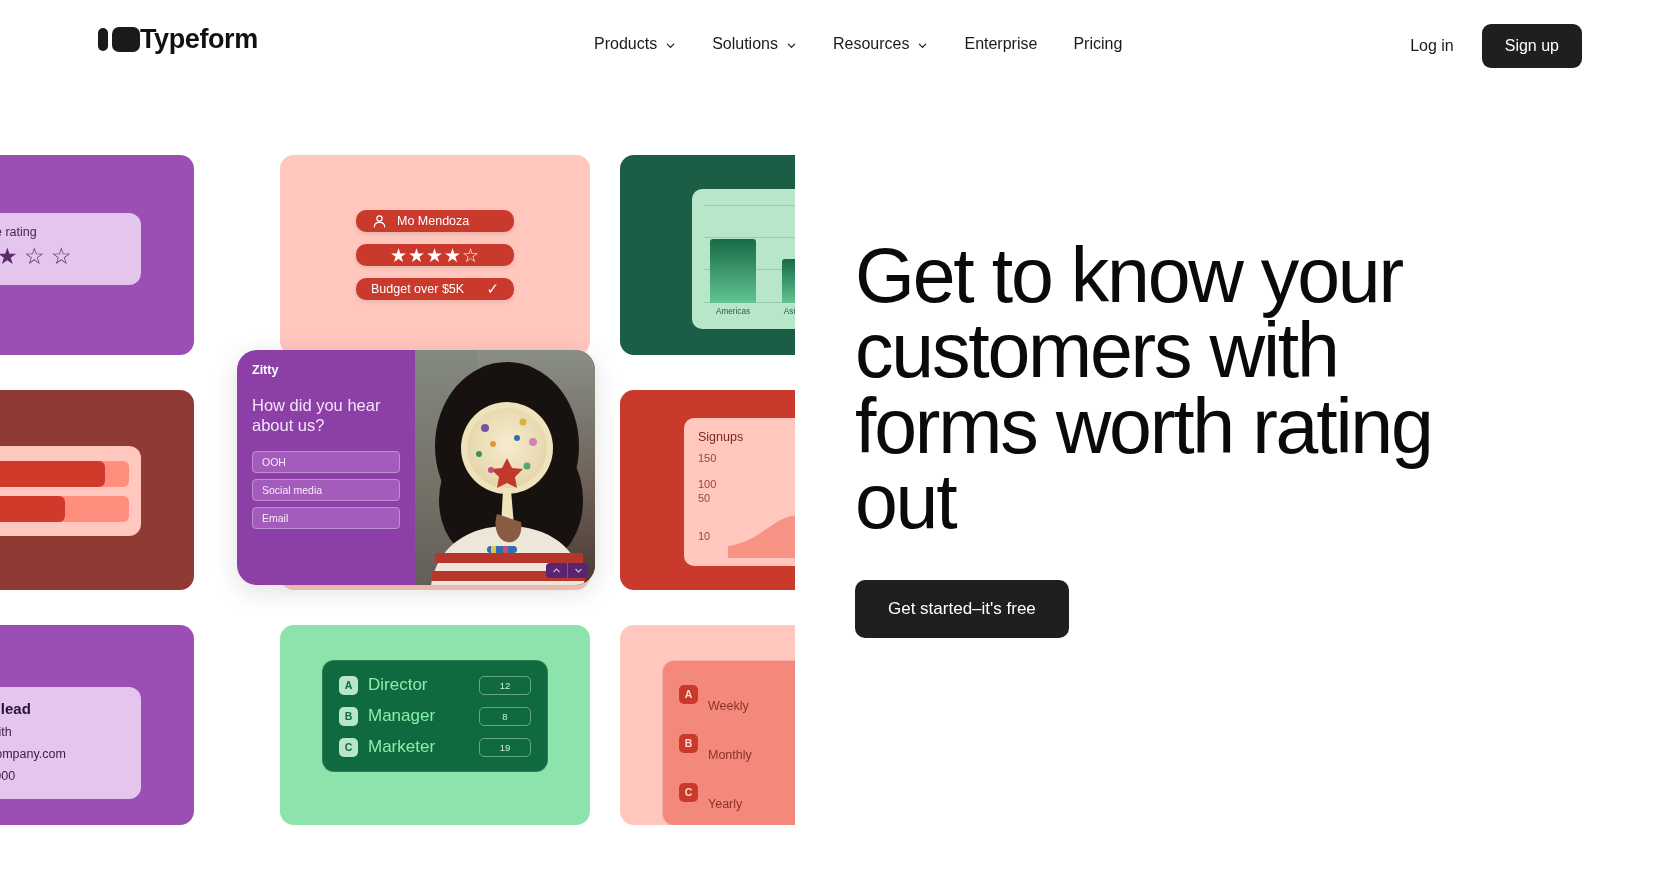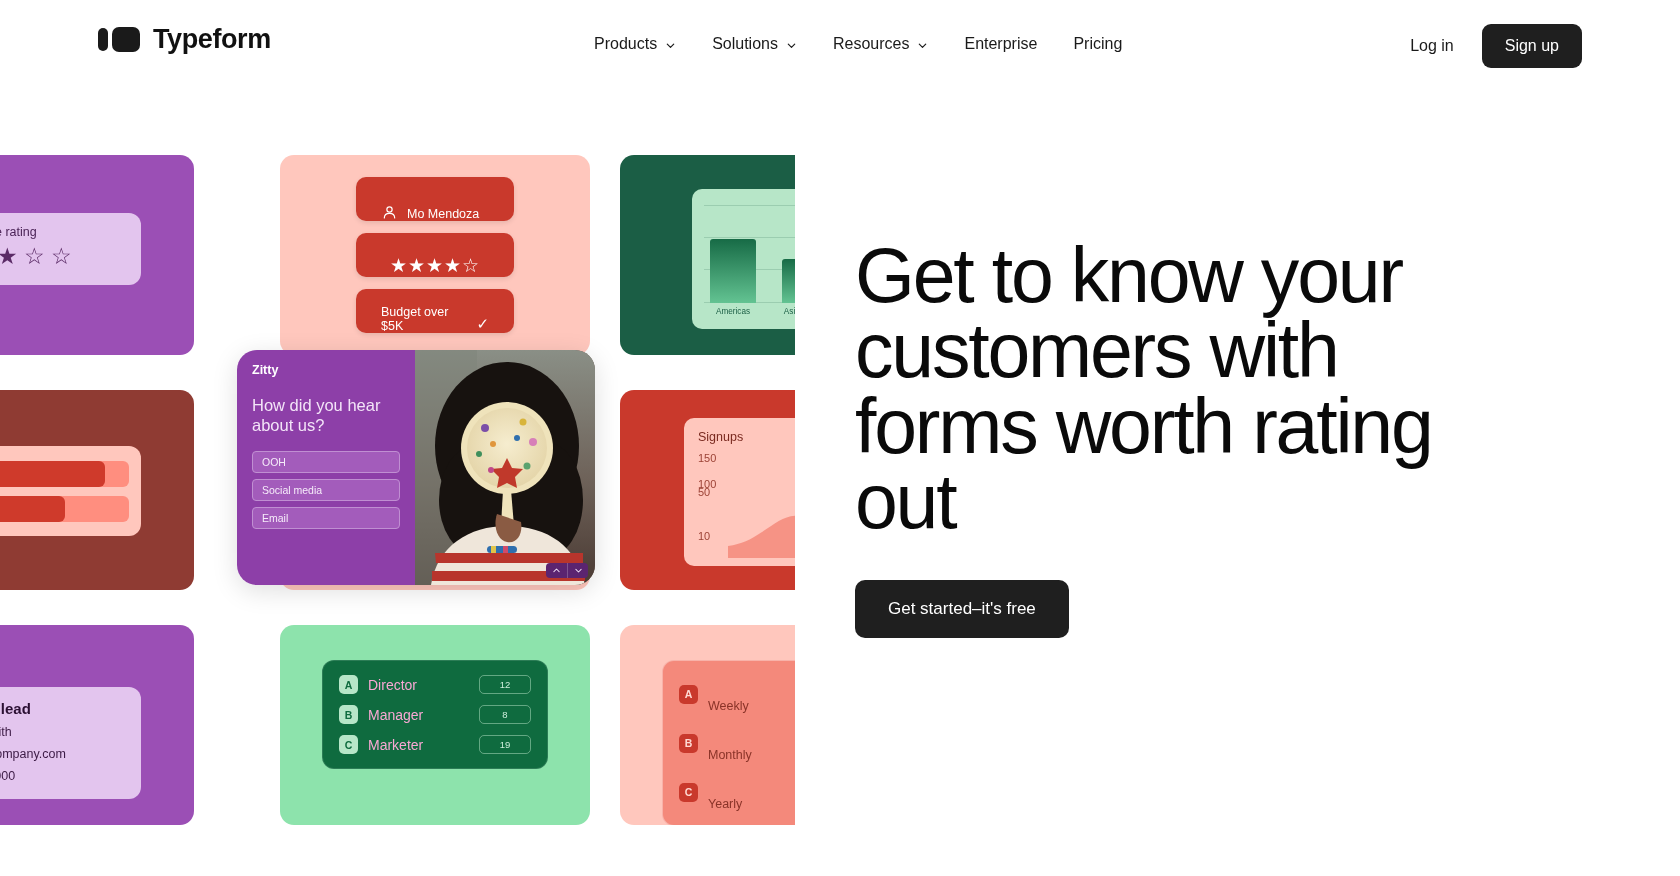--- a/index.html
+++ b/index.html
@@ -13,21 +13,21 @@
 
   
   .header {
     position: absolute; top: 0; left: 0;
     width: 1680px; height: 86px;
     display: flex; align-items: center;
     background: #fff;
   }
   .logo-wrap {
     position: absolute; left: 98px; top: 24px;
-    display: flex; align-items: center; gap: 13px;
+    display: flex; align-items: center; 
   }
   .logo-mark { display: flex; align-items: center; gap: 4px; }
   .logo-bar { width: 10px; height: 23px; background: #1a1a1a; border-radius: 5px; }
   .logo-sq { width: 28px; height: 25px; background: #1a1a1a; border-radius: 7px; }
   .logo-text { font-size: 27px; font-weight: 700; letter-spacing: -0.4px; color: #111; }
 
   .nav { position: absolute; left: 576px; top: 29px; display: flex; align-items: center; gap: 0; }
   .nav-item {
     display: flex; align-items: center; gap: 8px;
     font-size: 16px; color: #1a1a1a; padding: 6px 18px;
@@ -105,22 +105,22 @@
   .bar-row { height: 26px; background: #ff8e7f; border-radius: 6px; position: relative; overflow: hidden; }
   .bar-fill { position: absolute; left: 0; top: 0; bottom: 0; background: #cf3a2b; border-radius: 6px; }
 
   
   .form-stack {
     position: absolute; left: 50%; top: 50%; transform: translate(-50%,-50%);
     display: flex; flex-direction: column; gap: 12px; align-items: center;
   }
   .fchip {
     background: #c9392c; color: #fff; border-radius: 10px;
-    height: 44px; width: 158px; display: flex; align-items: flex-end;
-    padding: 0 25px; font-size: 12.5px; gap: 9px;
+    height: 22px; width: 158px; display: flex; align-items: center;
+    padding: 0 15px; font-size: 12.5px; gap: 9px;
     box-shadow: 0 2px 5px rgba(0,0,0,.10);
   }
   .fchip.stars { justify-content: center; gap: 6px; font-size: 19px; letter-spacing: 1px; }
   .fchip.budget { justify-content: space-between; }
   .person-ic { width: 17px; height: 17px; }
 
   
   .gchart {
     position: absolute; left: 72px; top: 34px; width: 270px; height: 140px;
     background: #b7e6c8; border-radius: 10px; padding: 10px 12px 0 12px;
@@ -148,21 +148,21 @@
     display: flex; flex-direction: column; gap: 11px;
   }
   .opt-box.green { left: 42px; top: 35px; width: 226px; background: #0f6b3f; border: 1px solid rgba(255,255,255,.12); }
   .opt-box.red   { left: 42px; top: 35px; width: 226px; background: transparent; border: 1px solid rgba(255,255,255,.35); }
   .opt-row { display: flex; align-items: center; gap: 10px; }
   .opt-key {
     width: 19px; height: 19px; border-radius: 5px; font-size: 10.5px;
     display: flex; align-items: center; justify-content: center; font-weight: 600;
   }
   .green .opt-key { background: #b7e6c8; color: #0f6b3f; }
-  .green .opt-lbl { color: #f9a8d4; font-size: 14px; flex: 1; }
+  .green .opt-lbl { color: #86efac; font-size: 17px; flex: 1; }
   .green .opt-val {
     width: 52px; height: 19px; border: 1px solid rgba(183,230,200,.5);
     border-radius: 5px; font-size: 9.5px; color: #cdeedb;
     display: flex; align-items: center; justify-content: center;
   }
   .red .opt-key { background: #c9392c; color: #ffd9d2; }
   .red .opt-lbl { color: #8a3328; font-size: 12.5px; flex: 1; margin-top: 24px; }
 
   .opt-box.red { background: #f4897b; }
 
@@ -313,21 +313,21 @@
 
   <div class="card c-r2c2"></div>
 
   <div class="card c-r2c3">
     <div class="signups">
       <div class="ttl">Signups</div>
       <div class="area">
         <div class="yax">
           <span style="top:2px">150</span>
           <span style="top:28px">100</span>
-          <span style="top:36px">50</span>
+          <span style="top:42px">50</span>
           <span style="top:80px">10</span>
         </div>
         <svg width="218" height="108" viewBox="0 0 218 108" style="position:absolute;left:30px;top:0">
           <path d="M0,96 C14,94 22,90 34,82 C48,73 58,64 72,66 C86,68 94,80 106,82 C122,85 130,62 146,46 C162,30 174,26 190,31 C202,35 210,40 218,42 L218,108 L0,108 Z" fill="#f4897b" opacity="0.85"></path>
         </svg>
       </div>
     </div>
   </div>
 
   <div class="card c-r3c1">

